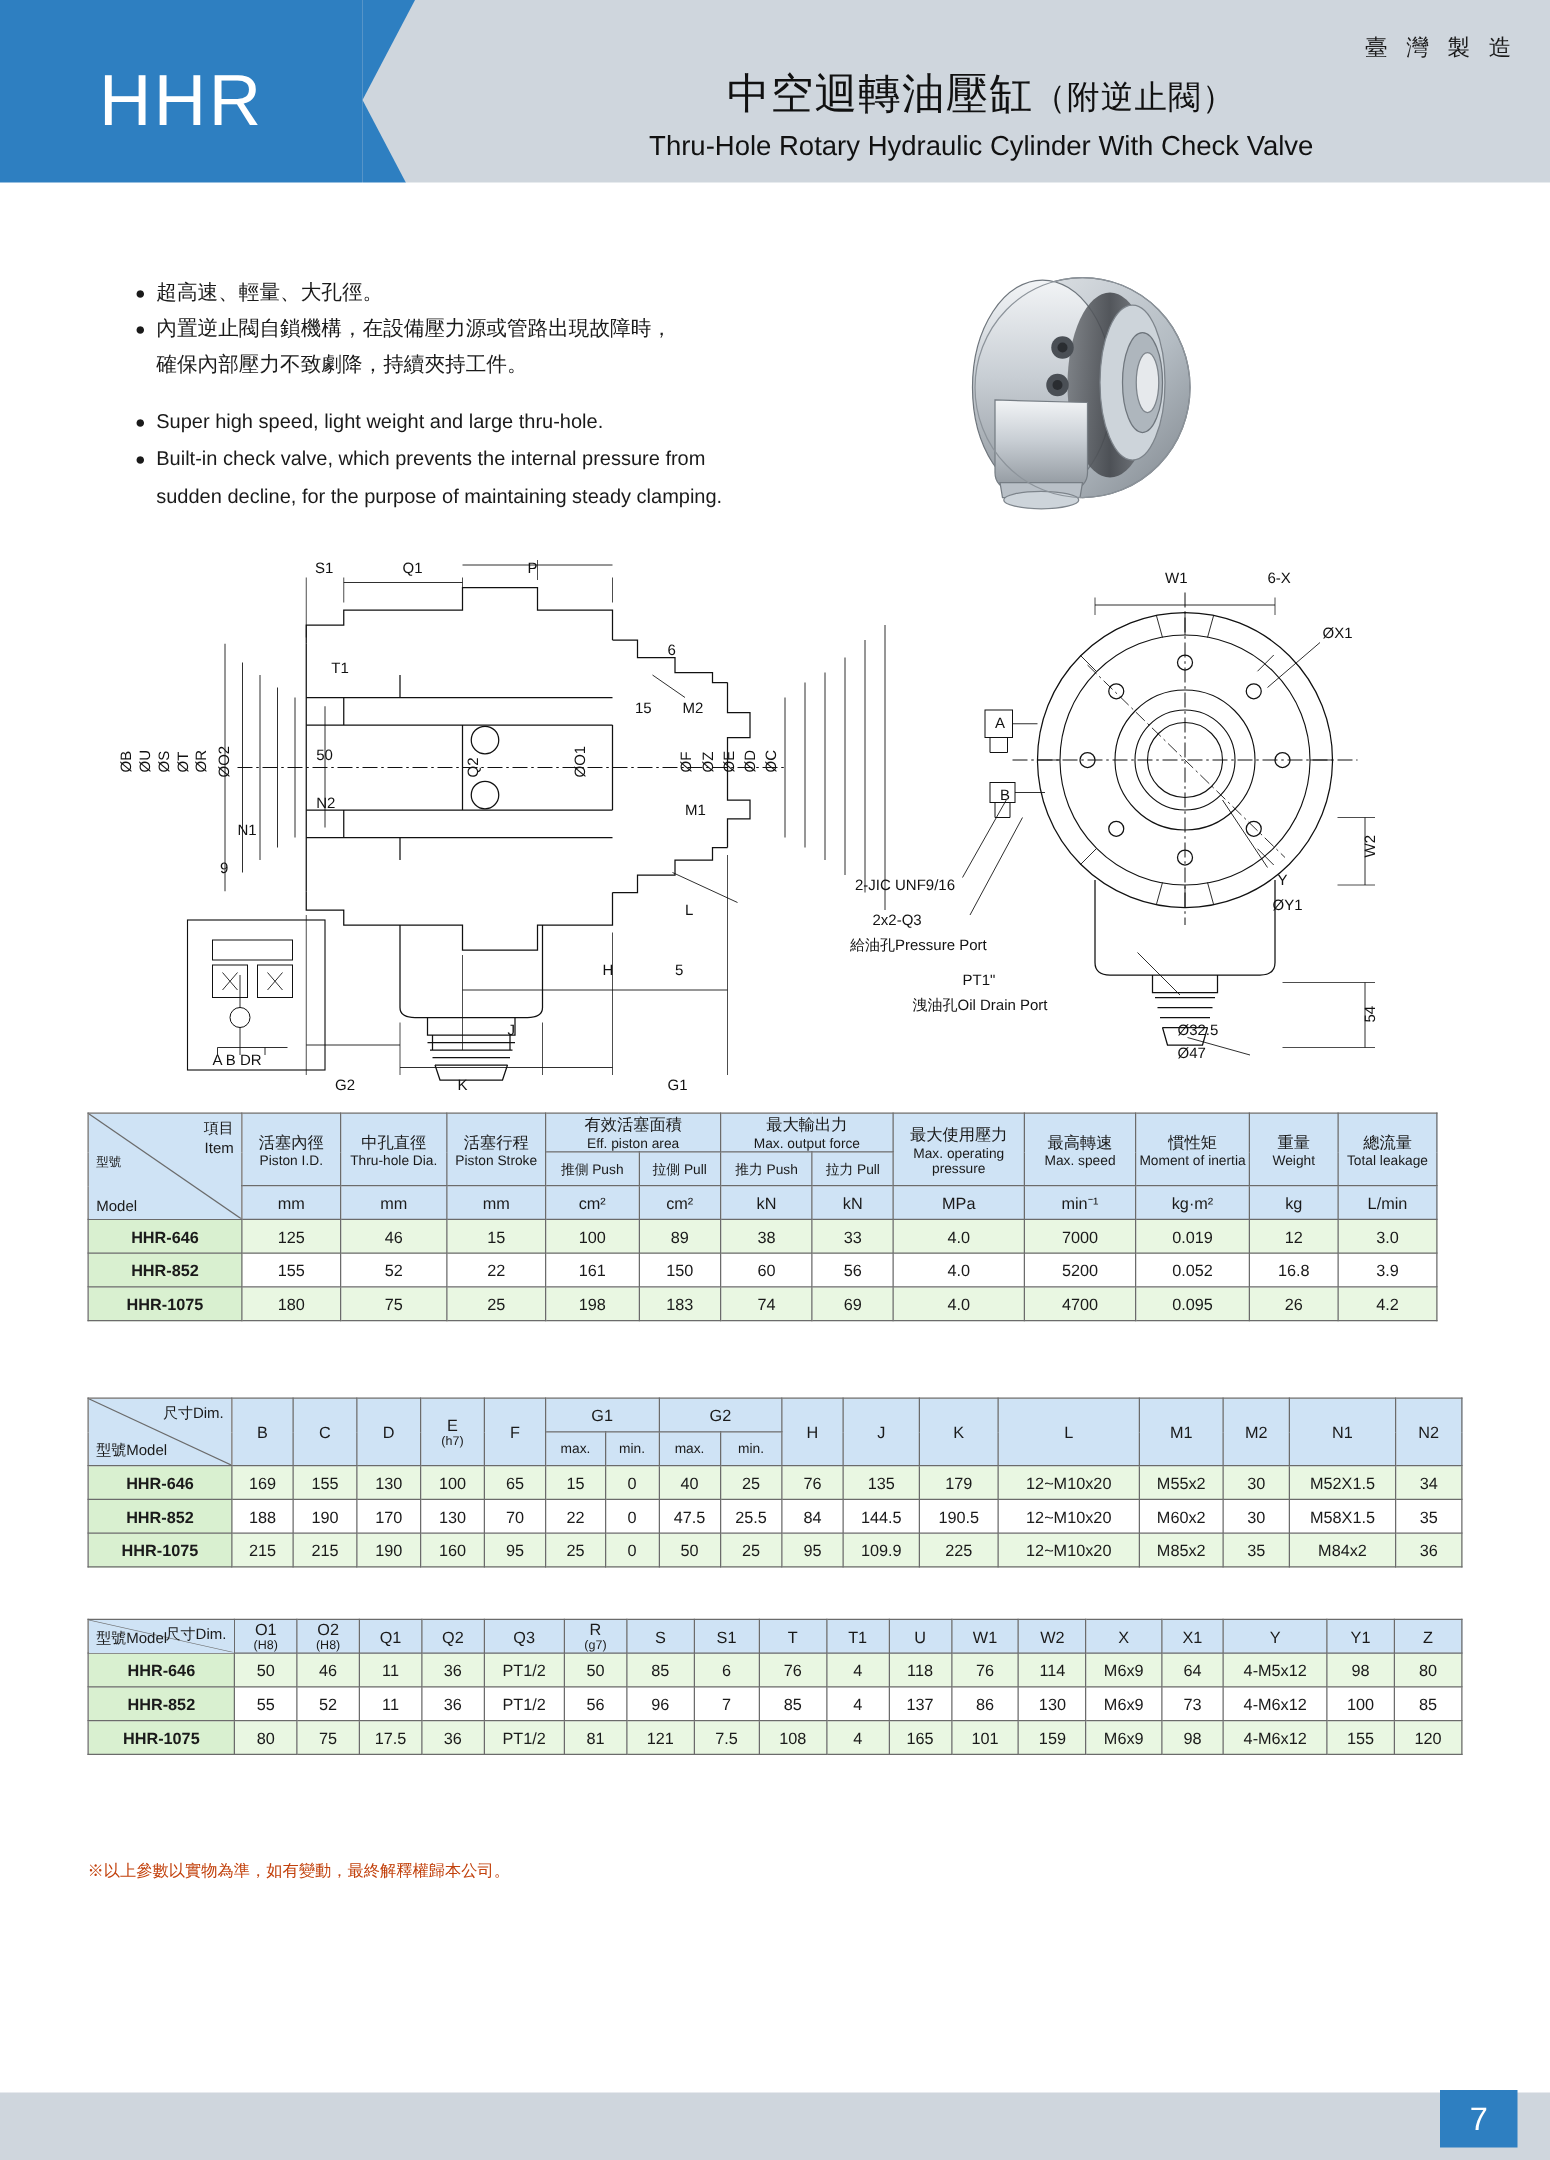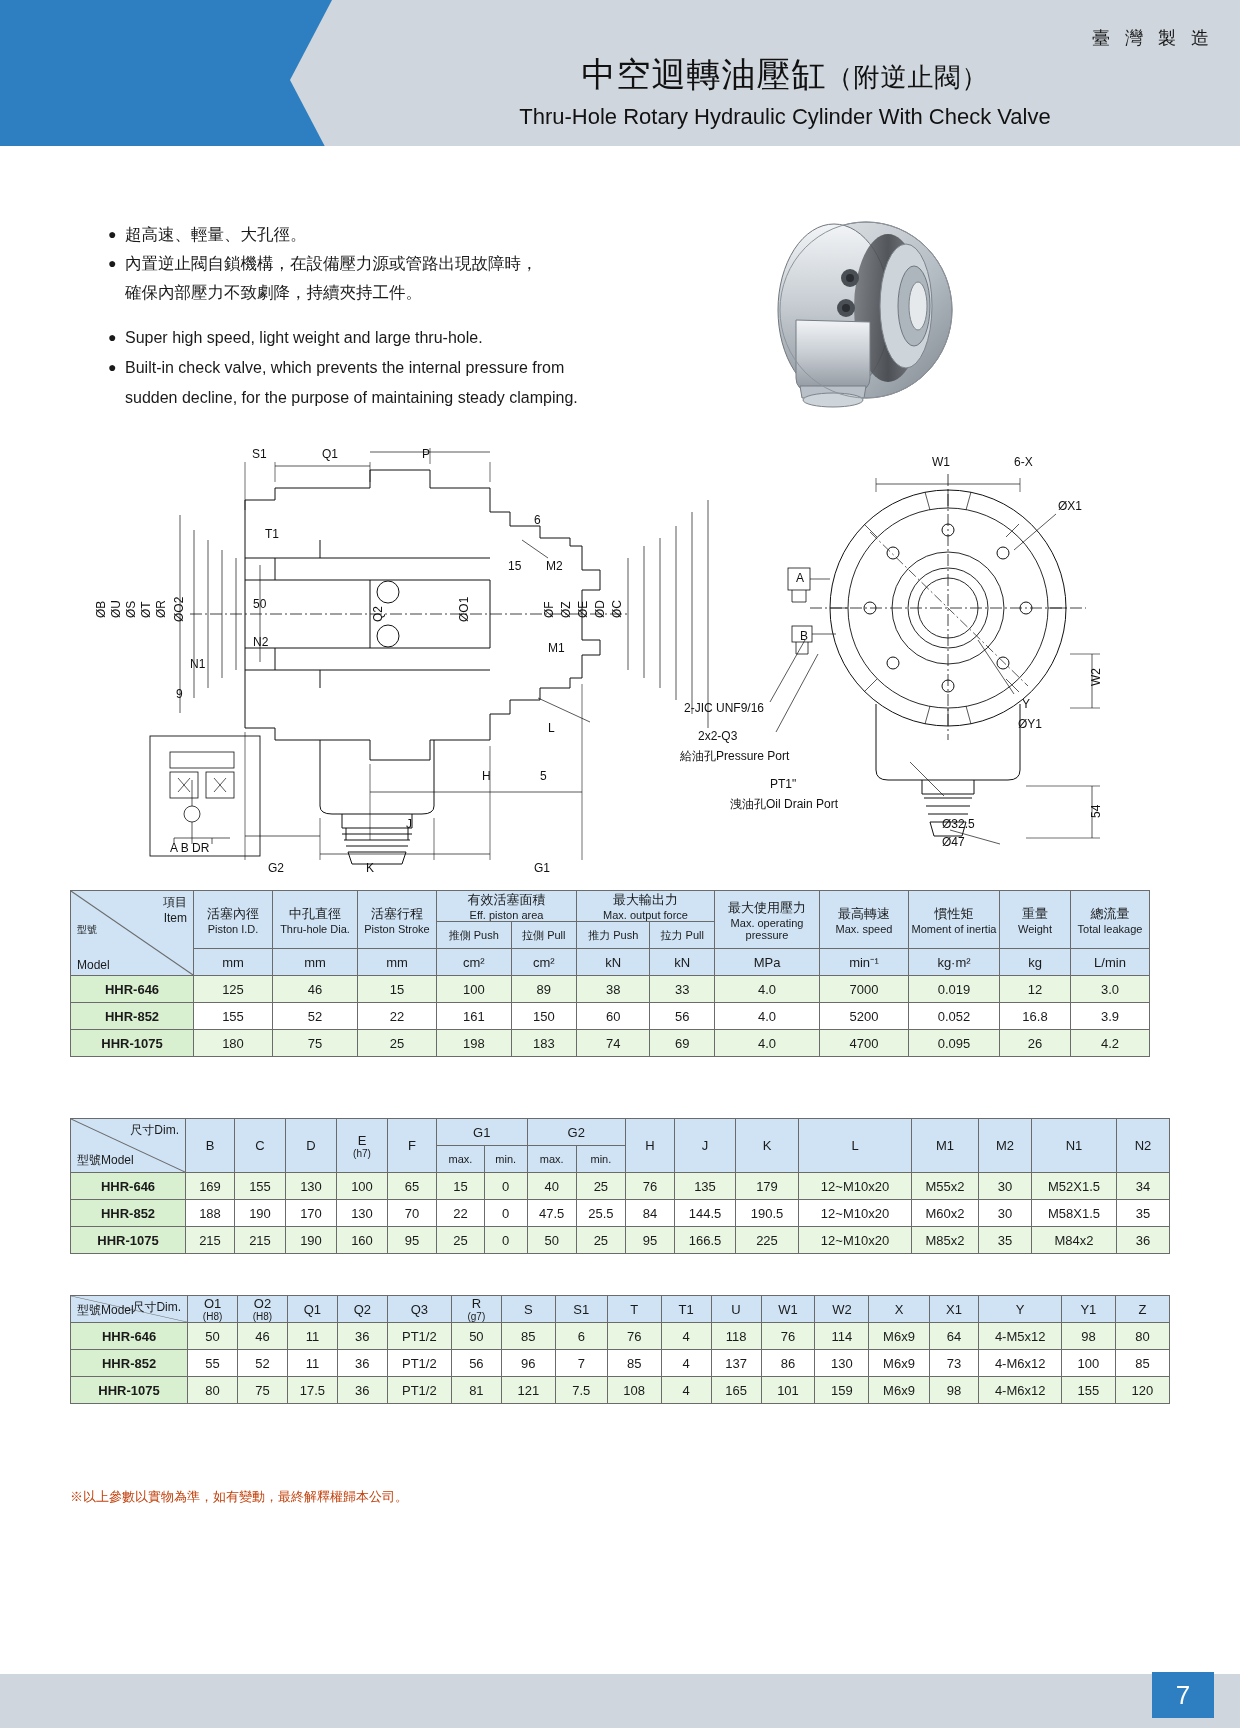--- a/index.html
+++ b/index.html
@@ -57,20 +57,21 @@
 
   .footer{position:absolute;left:0;bottom:0;width:100%;height:54px;background:#cfd6dd;}
   .pagebox{position:absolute;right:26px;bottom:10px;width:62px;height:46px;background:#2e7fc1;color:#fff;font-size:26px;display:flex;align-items:center;justify-content:center;}
 </style>
 </head>
 <body>
 
 <div class="header">
   <div class="blueblock"></div>
   <div class="bluearrow"></div>
+  <div class="model">HHR</div>
   <div class="made">臺 灣 製 造</div>
   <div class="cn-title">
     <span>中空迴轉油壓缸</span><span class="sub">（附逆止閥）</span>
   </div>
   <div class="en-title">Thru-Hole Rotary Hydraulic Cylinder With Check Valve</div>
   <div class="whitestrip"></div>
 </div>
 
 <div class="features">
   <div class="feat">
@@ -514,21 +515,21 @@
     <td class="gr">215</td>
     <td class="gr">215</td>
     <td class="gr">190</td>
     <td class="gr">160</td>
     <td class="gr">95</td>
     <td class="gr">25</td>
     <td class="gr">0</td>
     <td class="gr">50</td>
     <td class="gr">25</td>
     <td class="gr">95</td>
-    <td class="gr">166.5</td>
+    <td class="gr">109.9</td>
     <td class="gr">225</td>
     <td class="gr">12~M10x20</td>
     <td class="gr">M85x2</td>
     <td class="gr">35</td>
     <td class="gr">M84x2</td>
     <td class="gr">36</td>
   </tr>
 </tbody>
   </table>
 

